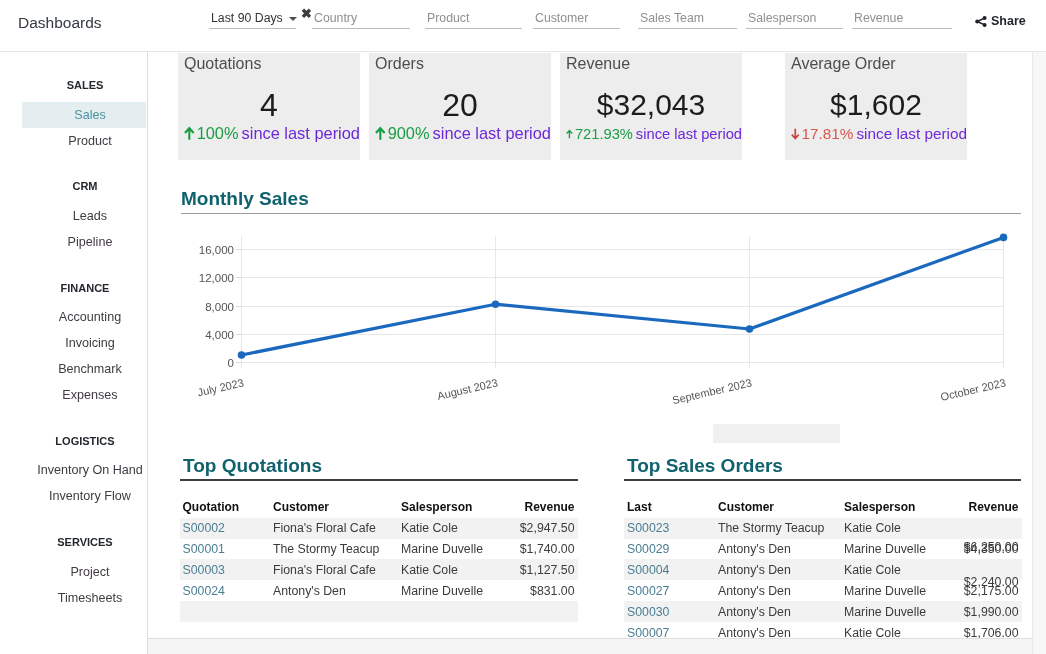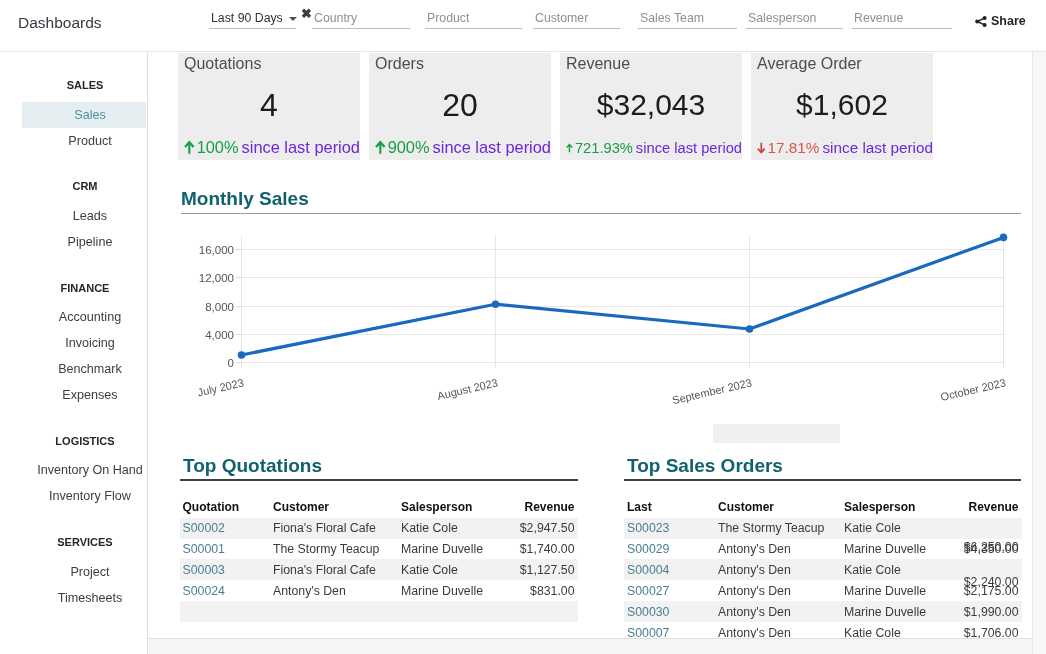--- a/index.html
+++ b/index.html
@@ -28,21 +28,21 @@
 .sitem { height:26px; line-height:26px; margin-left:22px; margin-right:1px;
   padding-left:12px; font-size:12.6px; color:#403b42; }
 .sitem.active { background:#e4eef0; color:#4b93a0; }
 
 
 .card { position:absolute; top:53px; width:182px; height:107px; background:#ededed; }
 .card .t { position:absolute; left:6px; top:2px; font-size:16px; color:#4d4d4d; }
 .card .v { position:absolute; left:0; top:37px; width:100%; text-align:center;
   font-size:30px; line-height:30px; color:#1c1c1c; }
 .card .s { position:absolute; left:0; top:70px; width:100%; height:21px;
-  display:flex; align-items:center; justify-content:center; padding-left:6px; white-space:nowrap;margin-top:14px; }
+  display:flex; align-items:center; justify-content:center; padding-left:6px; white-space:nowrap; }
 .card .s .pct { margin:0 3px 0 2px; }
 .card .s .rest { color:#6d28d9; }
 .green { color:#189e43; }
 .red { color:#d9564e; }
 
 
 .sect { position:absolute; font-size:19px; font-weight:bold; color:#10626e; }
 .underl { position:absolute; height:1px; background:#9c9c9c; }
 
 
@@ -131,21 +131,21 @@
   <div class="t">Revenue</div>
   <div class="v">$32,043</div>
   <div class="s" style="font-size:14.7px;">
     <svg width="10" height="14" viewBox="0 0 10 14">
         <path d="M5 13 L5 2.3 M1 6.3 L5 1.8 L9 6.3" stroke="#189e43" stroke-width="2" fill="none"></path>
       </svg>
     <span class="pct green">721.93%</span>
       <span class="rest">since last period</span>
   </div>
 </div>
-<div class="card" style="left:751px;">
+<div class="card" style="left:785px;">
   <div class="t">Average Order</div>
   <div class="v">$1,602</div>
   <div class="s" style="font-size:15.3px;justify-content:center;">
     <svg width="10" height="14" viewBox="0 0 10 14">
         <path d="M5 1 L5 11.7 M1 7.7 L5 12.2 L9 7.7" stroke="#c9443c" stroke-width="2" fill="none"></path>
       </svg>
     <span class="pct red">17.81%</span>
       <span class="rest">since last period</span>
   </div>
 </div>

